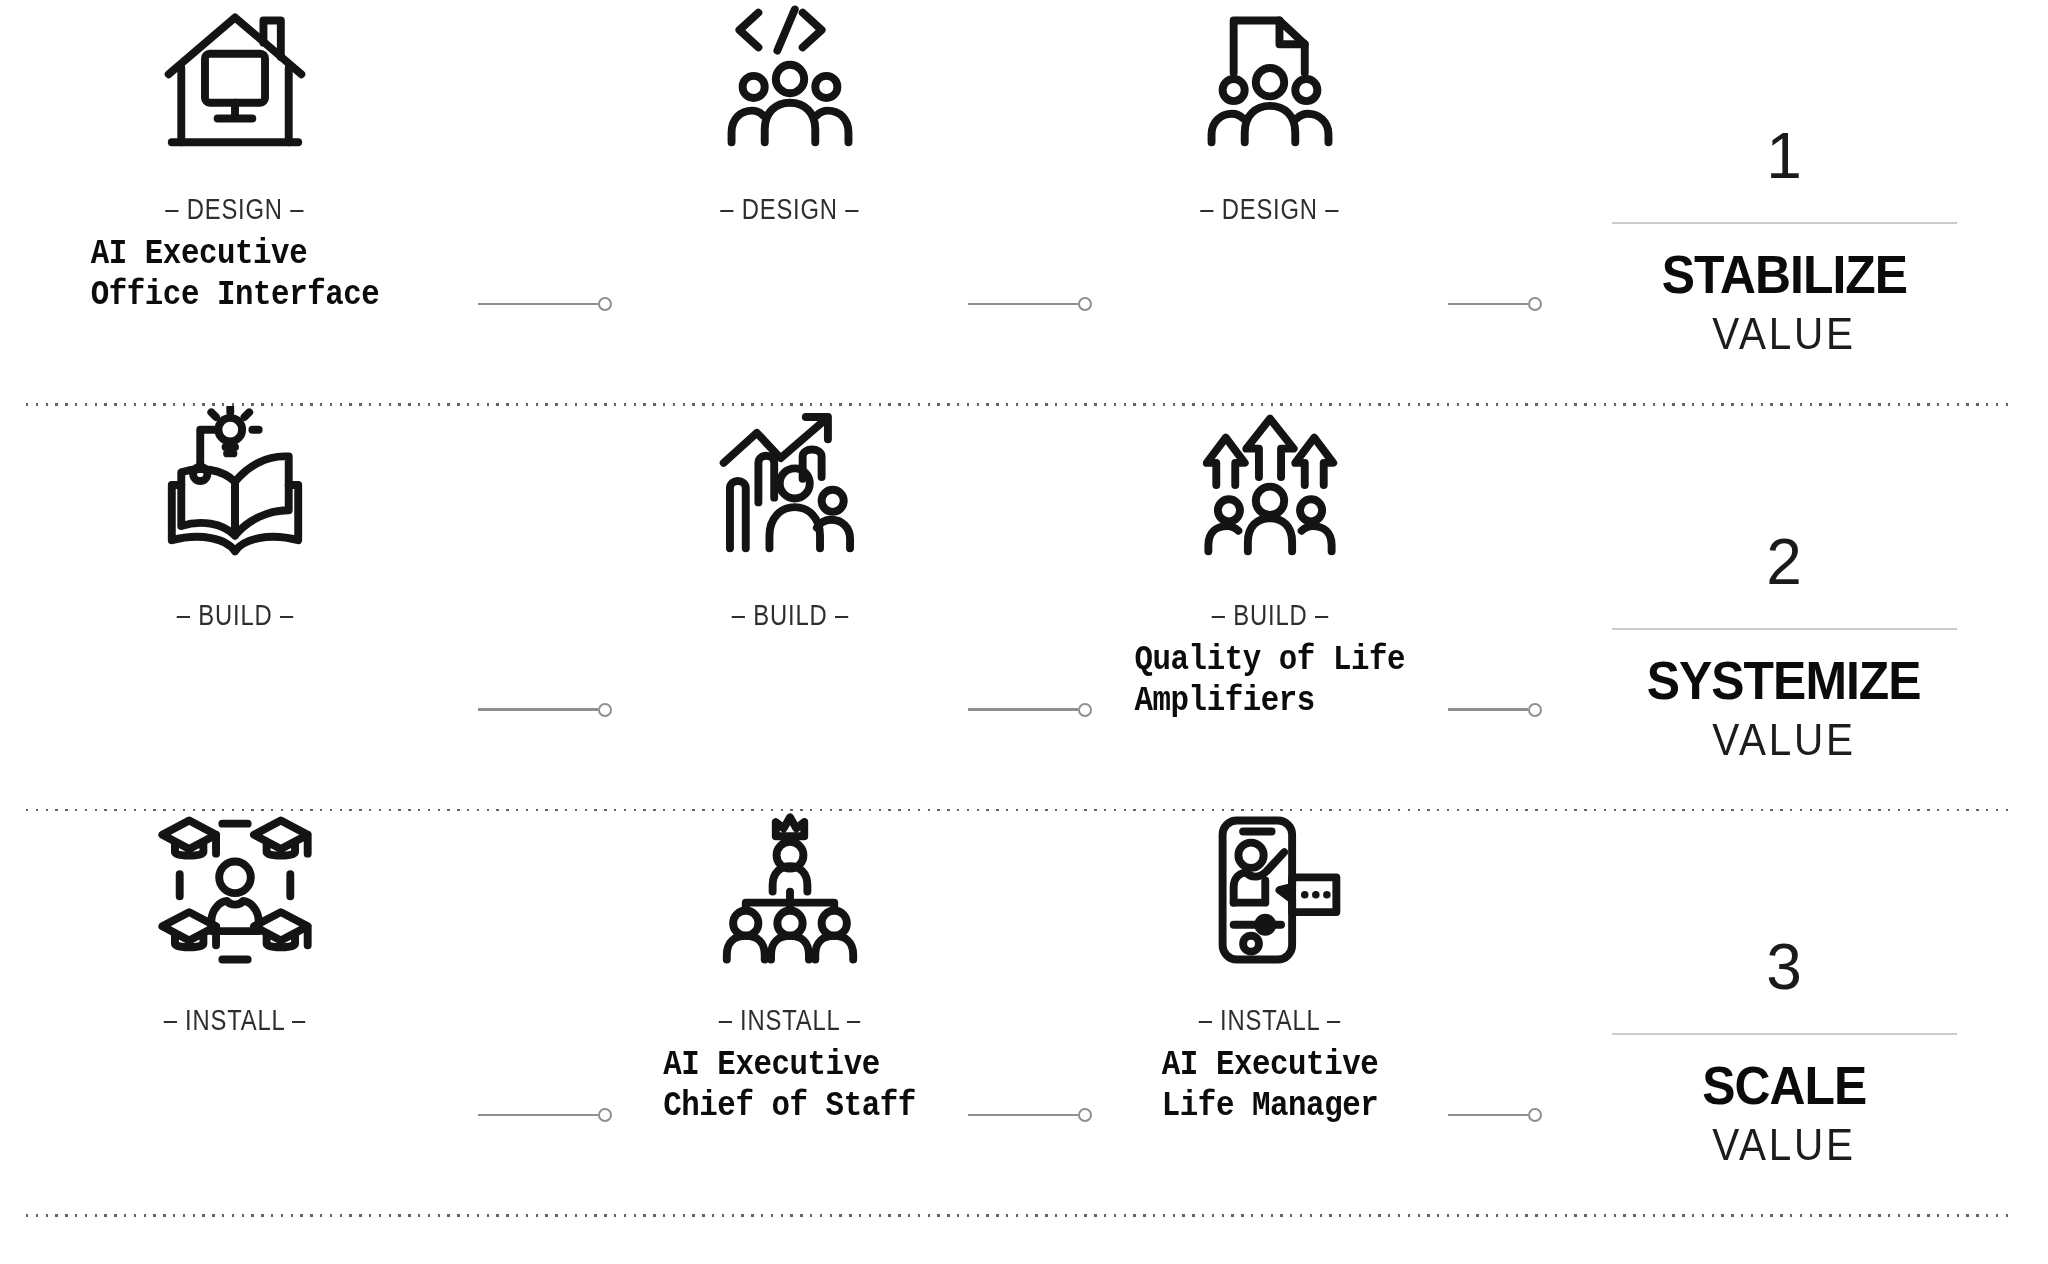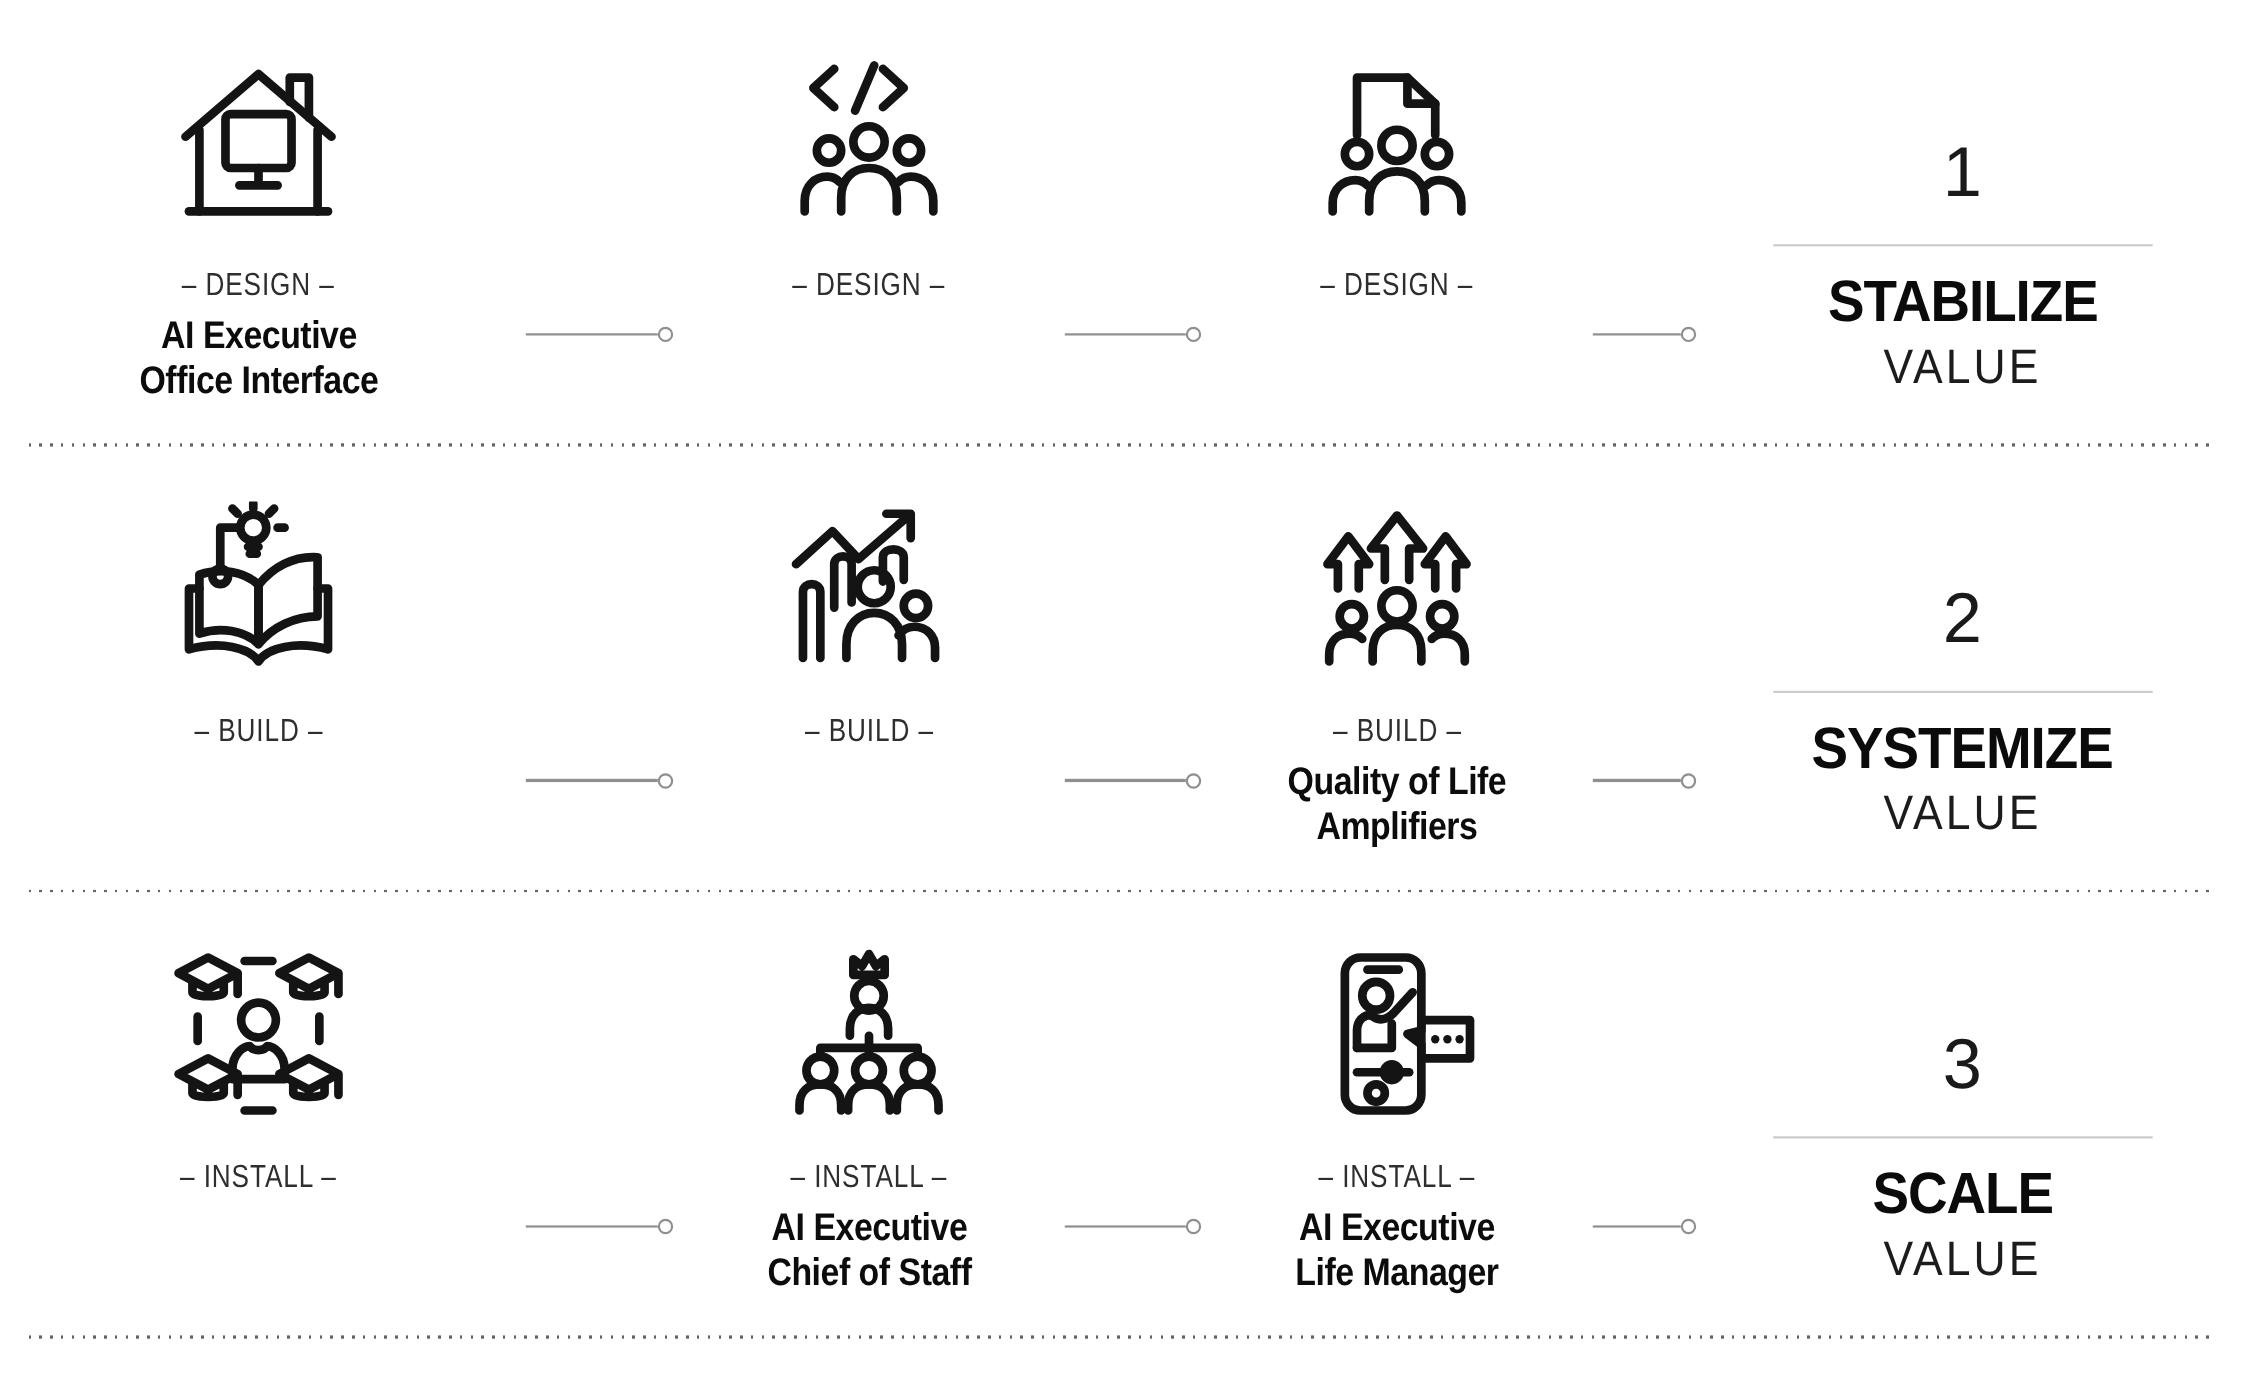--- a/index.html
+++ b/index.html
@@ -16,21 +16,21 @@
     align-items:flex-start;
     height:403px;
   }
   .cell{
     height:100%;
     display:flex;
     flex-direction:column;
     align-items:center;
     box-sizing:border-box;
   }
-  .step-cell{padding-top:50px;}
+  .step-cell{}
   .step-cell.c1{width:470px;}
   .step-cell.c2{width:340px;}
   .step-cell.c3{width:340px;}
   .icon{
     width:158px;height:158px;
     flex:0 0 auto;
   }
   .icon .s{
     fill:none;
     stroke:#141414;
@@ -44,21 +44,21 @@
     font-size:29px;
     font-weight:400;
     letter-spacing:1px;
     color:#2e2e2e;
     transform:scaleX(0.82);
     white-space:nowrap;
     line-height:34px;
   }
   .title{
     margin-top:8px;
-    text-align:center;
+    font-family:Liberation Mono, monospace;
   }
   .title-line{
     font-size:35px;
     font-weight:700;
     letter-spacing:-0.5px;
     line-height:41px;
     color:#0c0c0c;
     transform:scaleX(0.88);
     white-space:nowrap;
   }

